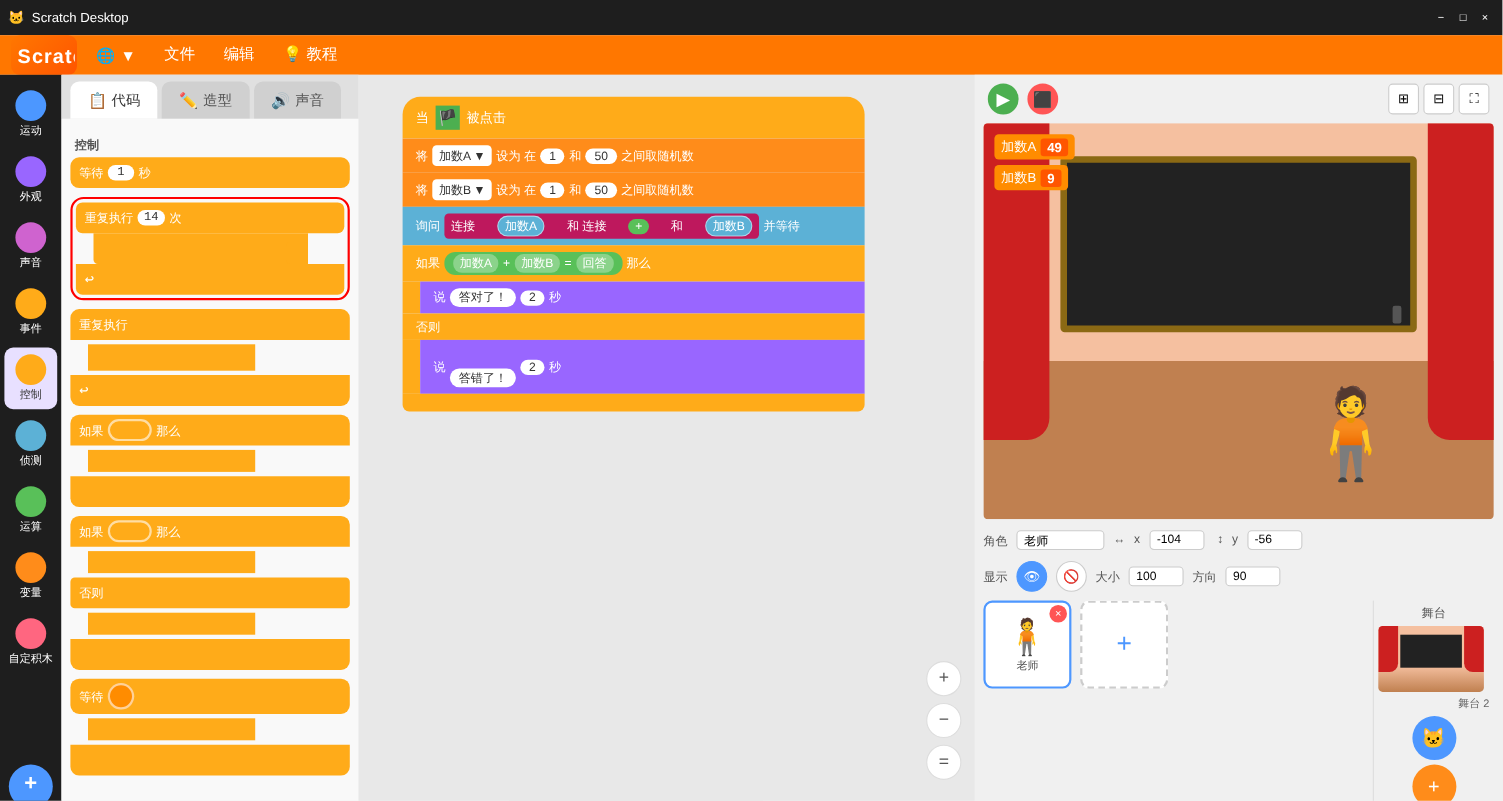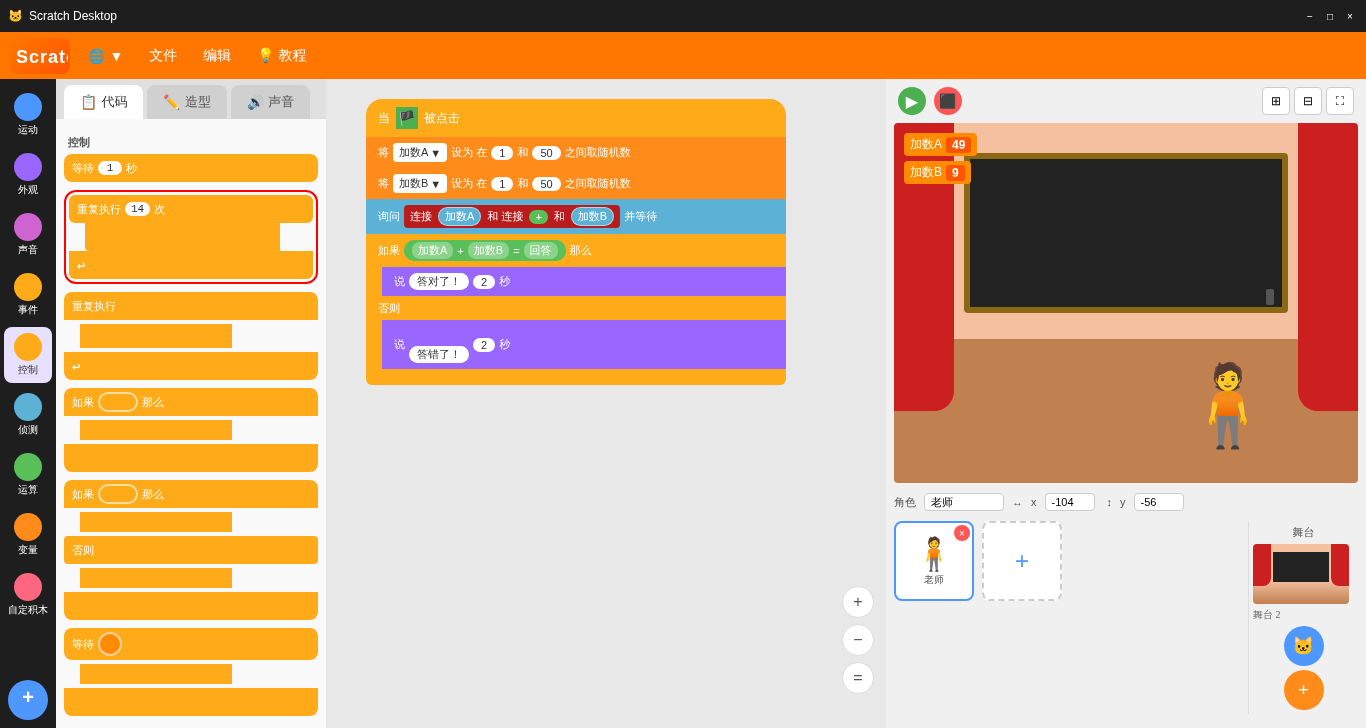--- a/index.html
+++ b/index.html
@@ -376,21 +376,21 @@
               </span>
             <span>设为 在</span>
             <span style="background:white;color:#333;border-radius:10px;padding:1px 8px;font-size:11px;">1</span>
             <span>和</span>
             <span style="background:white;color:#333;border-radius:10px;padding:1px 8px;font-size:11px;">50</span>
             <span>之间取随机数</span>
           </div>
 
           <div style="background:#5cb1d6;padding:6px 12px;display:flex;align-items:center;gap:4px;color:white;font-size:11px;min-height:28px;flex-wrap:wrap;">
             <span>询问</span>
-            <span style="background:#b91c1c;border-radius:4px;padding:2px 6px;display:flex;align-items:center;gap:6px;font-size:11px;">
+            <span style="background:#be185d;border-radius:4px;padding:2px 6px;display:flex;align-items:center;gap:20px;font-size:11px;">
               <span>连接</span>
               <span style="background:#5cb1d6;border:1px solid rgba(255,255,255,0.5);border-radius:10px;padding:1px 6px;">加数A</span>
               <span>和 连接</span>
               <span style="background:#59c059;border-radius:10px;padding:1px 6px;">+</span>
               <span>和</span>
               <span style="background:#5cb1d6;border:1px solid rgba(255,255,255,0.5);border-radius:10px;padding:1px 6px;">加数B</span>
             </span>
             <span>并等待</span>
           </div>
 
@@ -488,41 +488,50 @@
         <div id="sprite-props">
           <span class="prop-label">角色</span>
           <input class="prop-value" style="width: 80px;" value="老师">
           <span class="prop-label">↔</span>
           <span class="prop-label">x</span>
           <input class="prop-value" style="width: 50px;" value="-104">
           <span class="prop-label" style="margin-left:4px;">↕</span>
           <span class="prop-label">y</span>
           <input class="prop-value" style="width: 50px;" value="-56">
         </div>
+        <div style="display:flex;gap:8px;align-items:center;padding:4px 0;">
+          <span class="prop-label">显示</span>
+          <div class="visibility-btn active" style="background:#4d97ff;color:white;">👁</div>
+          <div class="visibility-btn">🚫</div>
+          <span class="prop-label">大小</span>
+          <input class="prop-value" style="width: 50px;" value="100">
+          <span class="prop-label">方向</span>
+          <input class="prop-value" style="width: 50px;" value="90">
+        </div>
 
         <div style="display:flex;gap:8px;margin-top:4px;align-items:flex-start;">
           <div style="display:flex;flex-direction:column;gap:4px;flex:1;">
             <div style="display:flex;gap:8px;">
               <div class="sprite-item selected">
                 <div class="sprite-del">×</div>
                 <span style="font-size:32px;">🧍</span>
                 <span style="font-size:10px;color:#555;">老师</span>
               </div>
               <div class="add-sprite-btn">+</div>
             </div>
           </div>
 
           <div id="stage-panel">
             <div style="font-size:11px;color:#555;text-align:center;margin-bottom:4px;">舞台</div>
             <div class="stage-thumb" style="background:linear-gradient(to bottom,#f5c0a0 60%,#c08050 100%);position:relative;overflow:hidden;">
               <div style="position:absolute;top:0;left:0;width:18px;height:70%;background:#cc2020;border-radius:0 0 8px 0;"></div>
               <div style="position:absolute;top:0;right:0;width:18px;height:70%;background:#cc2020;border-radius:0 0 0 8px;"></div>
               <div style="position:absolute;top:8px;left:20px;right:20px;height:30px;background:#222;"></div>
             </div>
-            <div style="font-size:10px;text-align:left;color:#666;font-family:Liberation Serif, serif;">
+            <div style="font-size:10px;text-align:right;color:#666;">
               舞台 <span>2</span>
             </div>
             <div style="margin-top:4px;display:flex;justify-content:center;">
               <div style="width:40px;height:40px;background:#4d97ff;border-radius:50%;display:flex;align-items:center;justify-content:center;cursor:pointer;color:white;font-size:18px;">🐱</div>
             </div>
             <div style="margin-top:4px;display:flex;justify-content:center;">
               <div style="width:40px;height:40px;background:#ff8c1a;border-radius:50%;display:flex;align-items:center;justify-content:center;cursor:pointer;color:white;font-size:18px;">+</div>
             </div>
           </div>
         </div>

